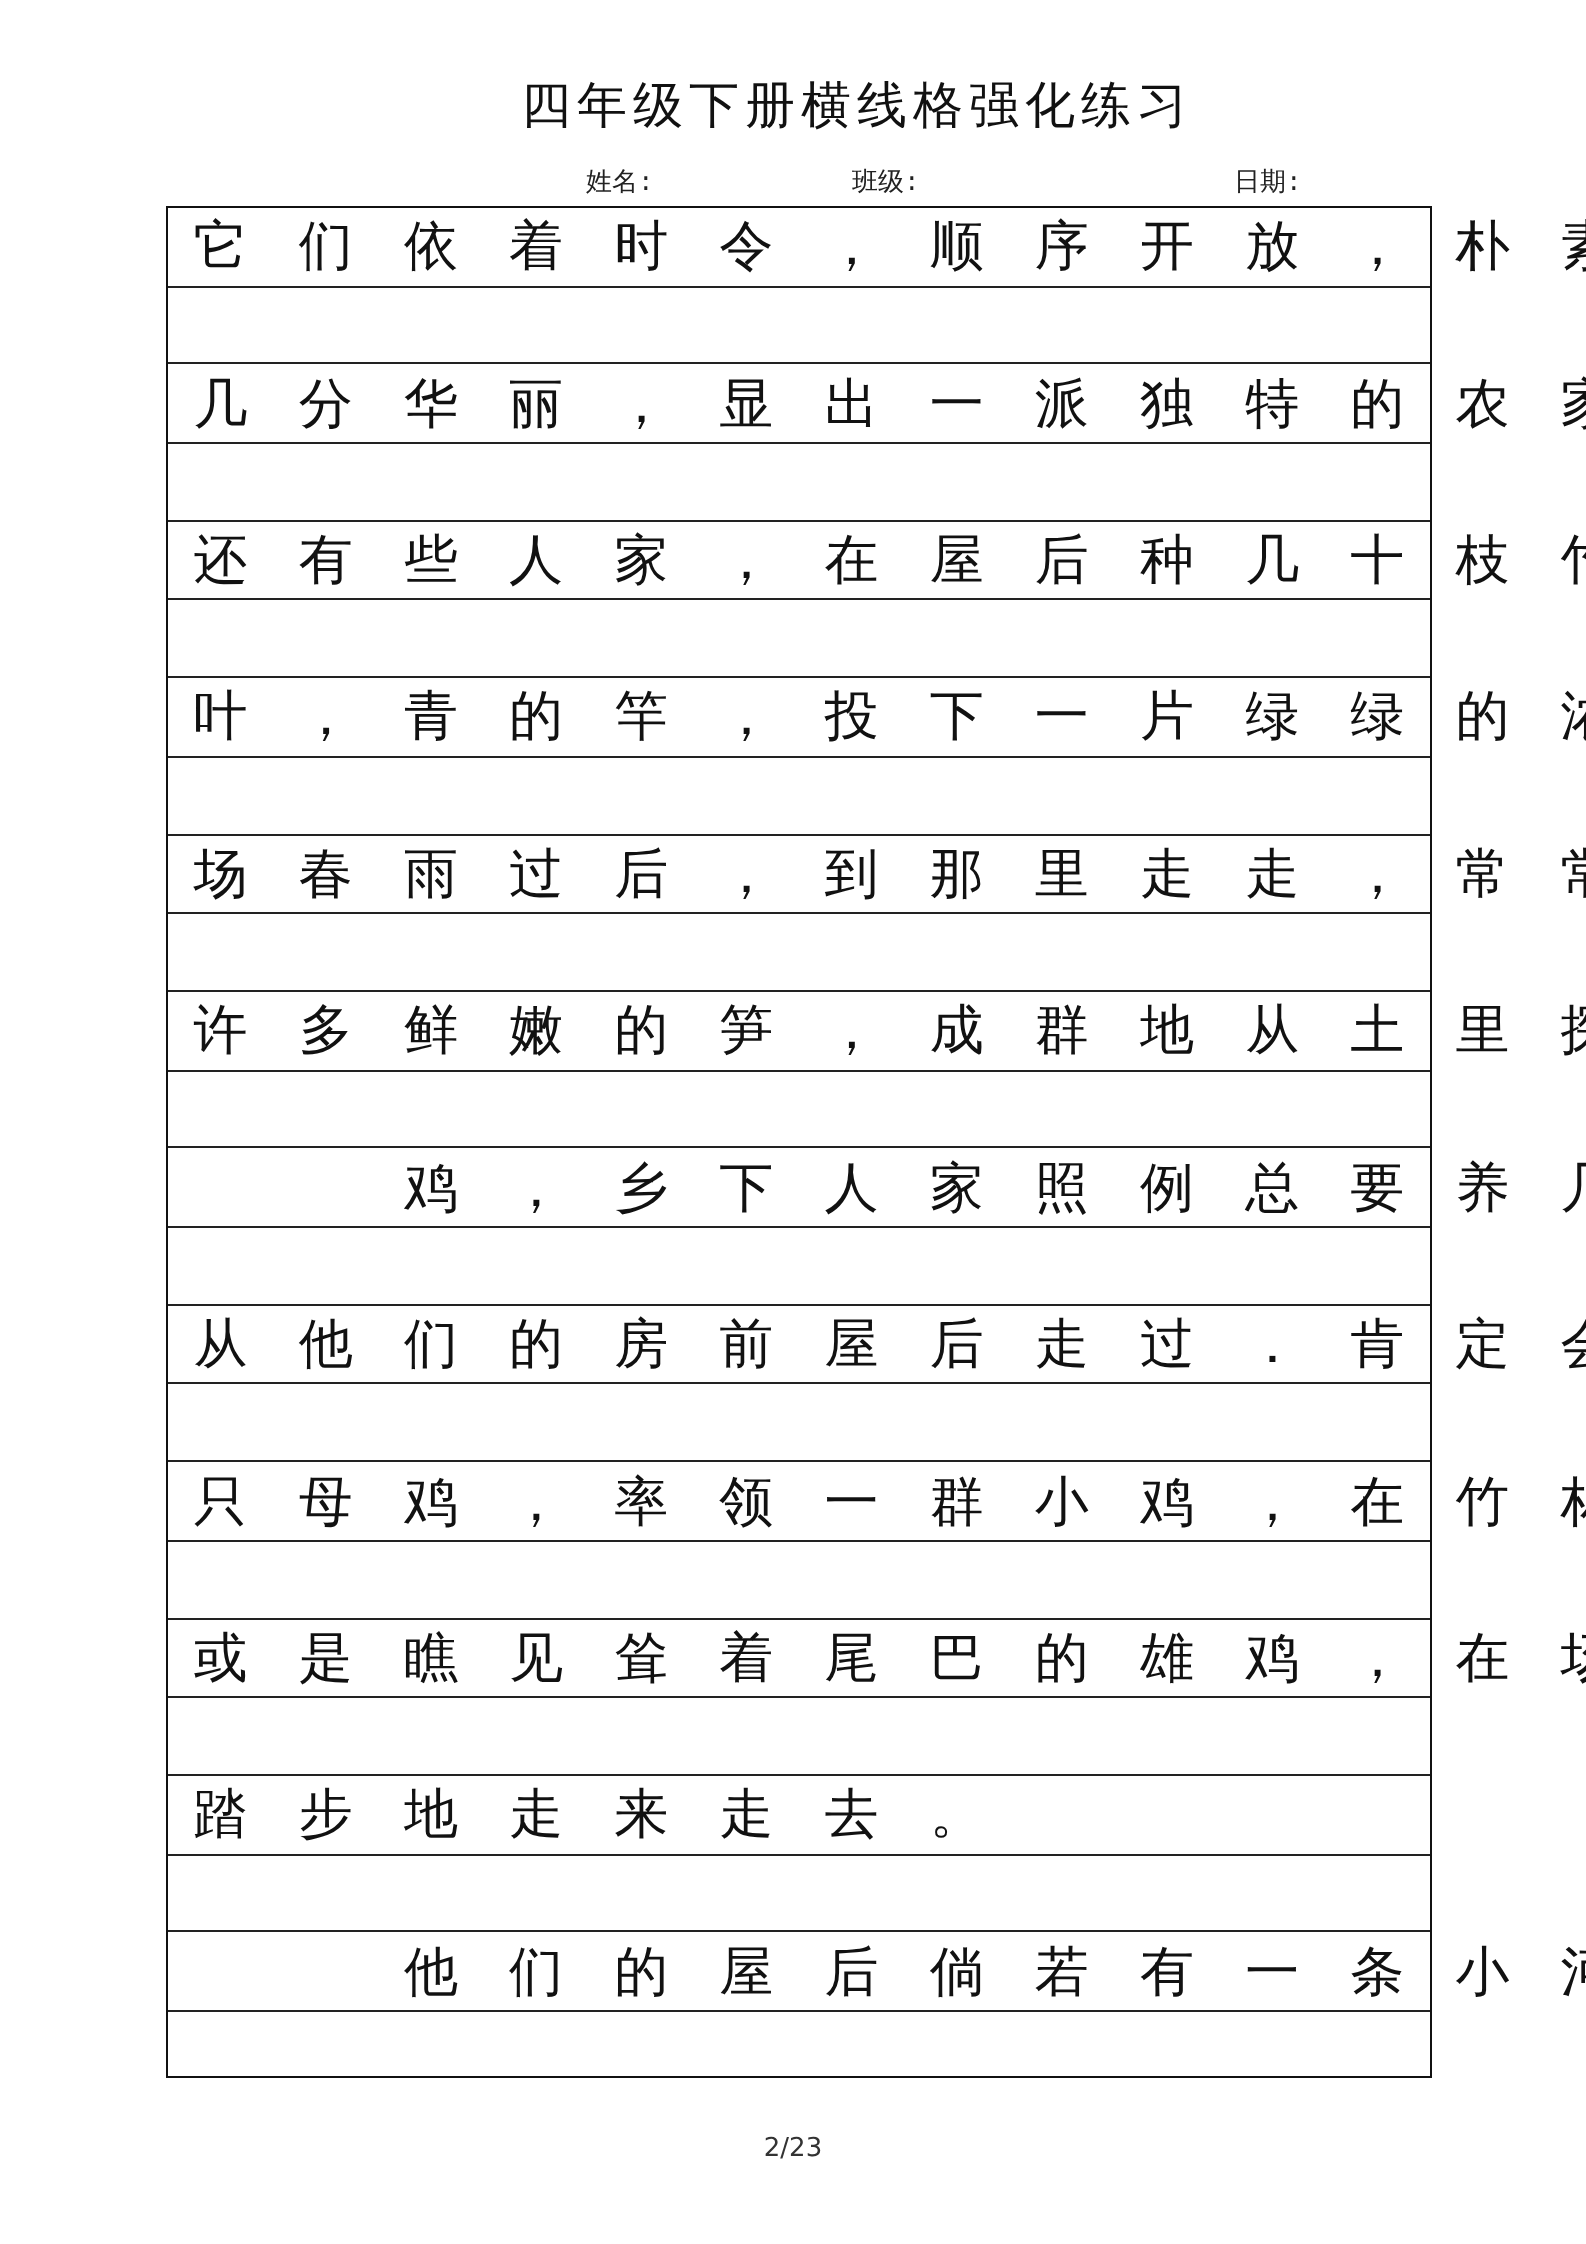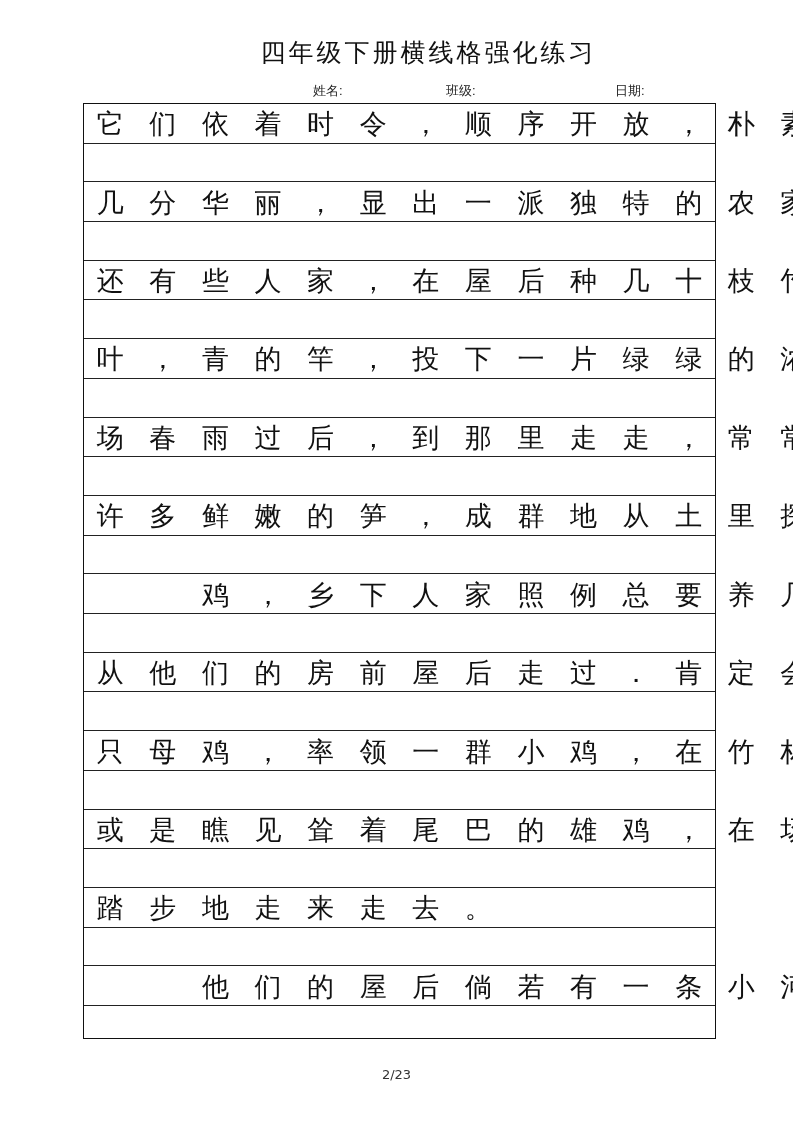--- a/index.html
+++ b/index.html
@@ -24,27 +24,26 @@
       font-size: 25px;
       letter-spacing: 3px;
       font-family: "DejaVu Serif", "Liberation Serif", serif;
       color: #111;
       padding-left: 32px;
     }
     .info {
       position: absolute;
       top: 82px;
       font-size: 13px;
-      font-family: Liberation Sans, sans-serif;
+      font-family: Liberation Mono, monospace;
       color: #222;
-      margin-left: 20px;
     }
     .info.name { left: 293px; }
     .info.class { left: 426px; }
-    .info.date { left: 595px; }
+    .info.date { left: 617px; }
     .sheet {
       position: absolute;
       left: 83px;
       top: 103px;
       width: 631px;
       height: 934px;
       border: 1.5px solid #111;
       box-sizing: content-box;
     }
     .row {

